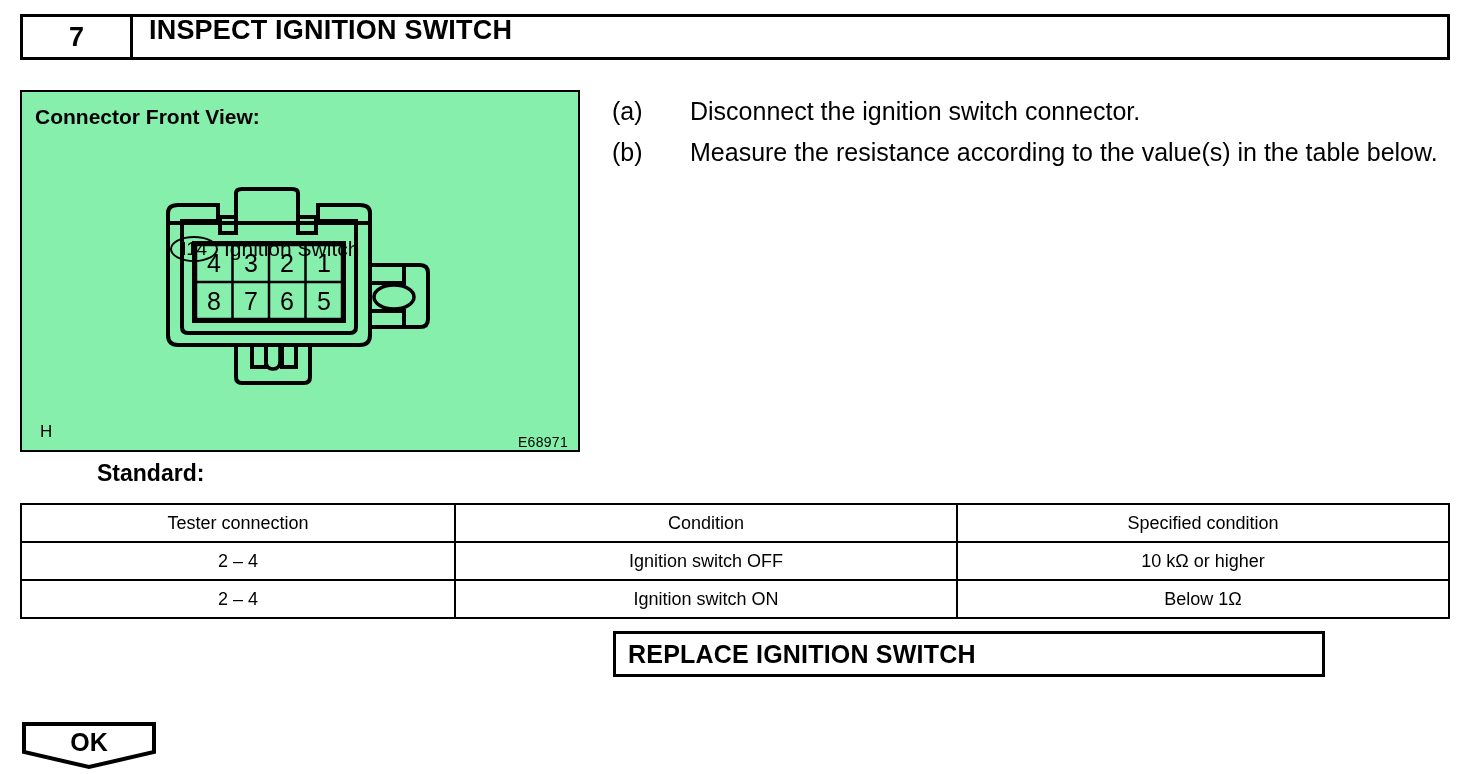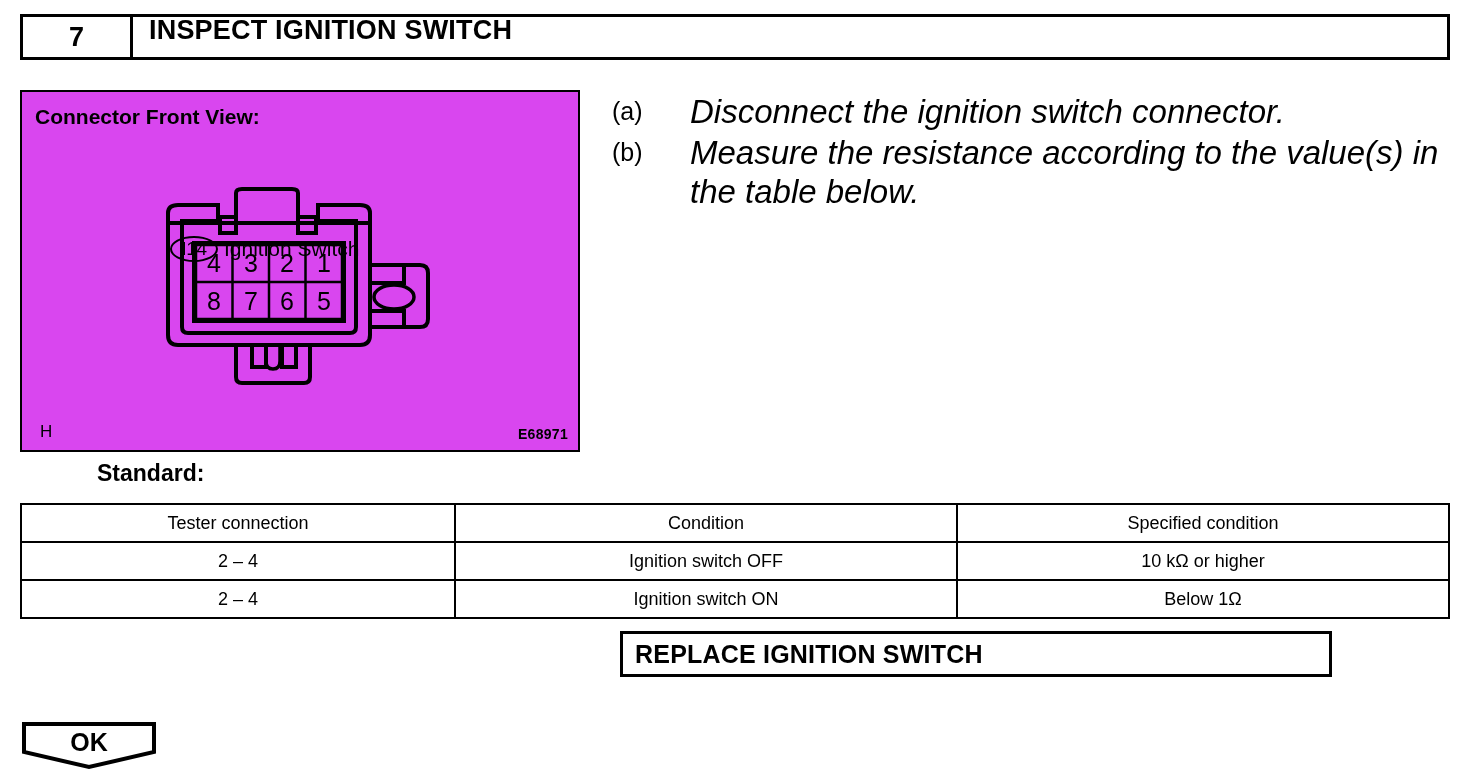--- a/index.html
+++ b/index.html
@@ -62,21 +62,21 @@
 
   
   .illus-panel {
     position: absolute;
     left: 20px;
     top: 90px;
     width: 560px;
     height: 362px;
     border: 2px solid #000;
     box-sizing: border-box;
-    background: #d946ef;
+    background: #86efac;
   }
   .illus-caption {
     position: absolute;
     left: 13px;
     top: 13px;
     font-size: 21px;
     font-weight: bold;
     white-space: nowrap;
   }
   .conn-label-row {
@@ -105,23 +105,23 @@
   }
   .illus-h {
     position: absolute;
     left: 18px;
     bottom: 8px;
     font-size: 17px;
   }
   .illus-code {
     position: absolute;
     right: 10px;
-    bottom: 8px;
+    bottom: 0;
     font-size: 14px;
-    font-weight: bold;
+    font-weight: normal;
     letter-spacing: 0.3px;
   }
   .connector-svg {
     position: absolute;
     left: 110px;
     top: 95px;
     width: 370px;
     height: 240px;
   }
 
@@ -137,23 +137,22 @@
     align-items: flex-start;
     margin-bottom: 2px;
   }
   .instr-marker {
     width: 78px;
     flex: none;
     font-size: 25px;
     line-height: 39px;
   }
   .instr-text {
-    font-size: 33px;
+    font-size: 25px;
     line-height: 39px;
-    font-style: italic;
   }
 
   
   .standard-label {
     position: absolute;
     left: 97px;
     top: 460px;
     font-size: 23px;
     font-weight: bold;
   }
@@ -204,21 +203,21 @@
     height: 46px;
     display: flex;
     align-items: center;
     justify-content: center;
     font-size: 25px;
     font-weight: bold;
   }
   .ng-action {
     width: 712px;
     height: 46px;
-    margin-left: 7px;
+    margin-left: 0;
     border: 3px solid #000;
     box-sizing: border-box;
     display: flex;
     align-items: center;
     padding-left: 12px;
   }
   .ng-action span {
     font-size: 25px;
     font-weight: bold;
     letter-spacing: 0.2px;

